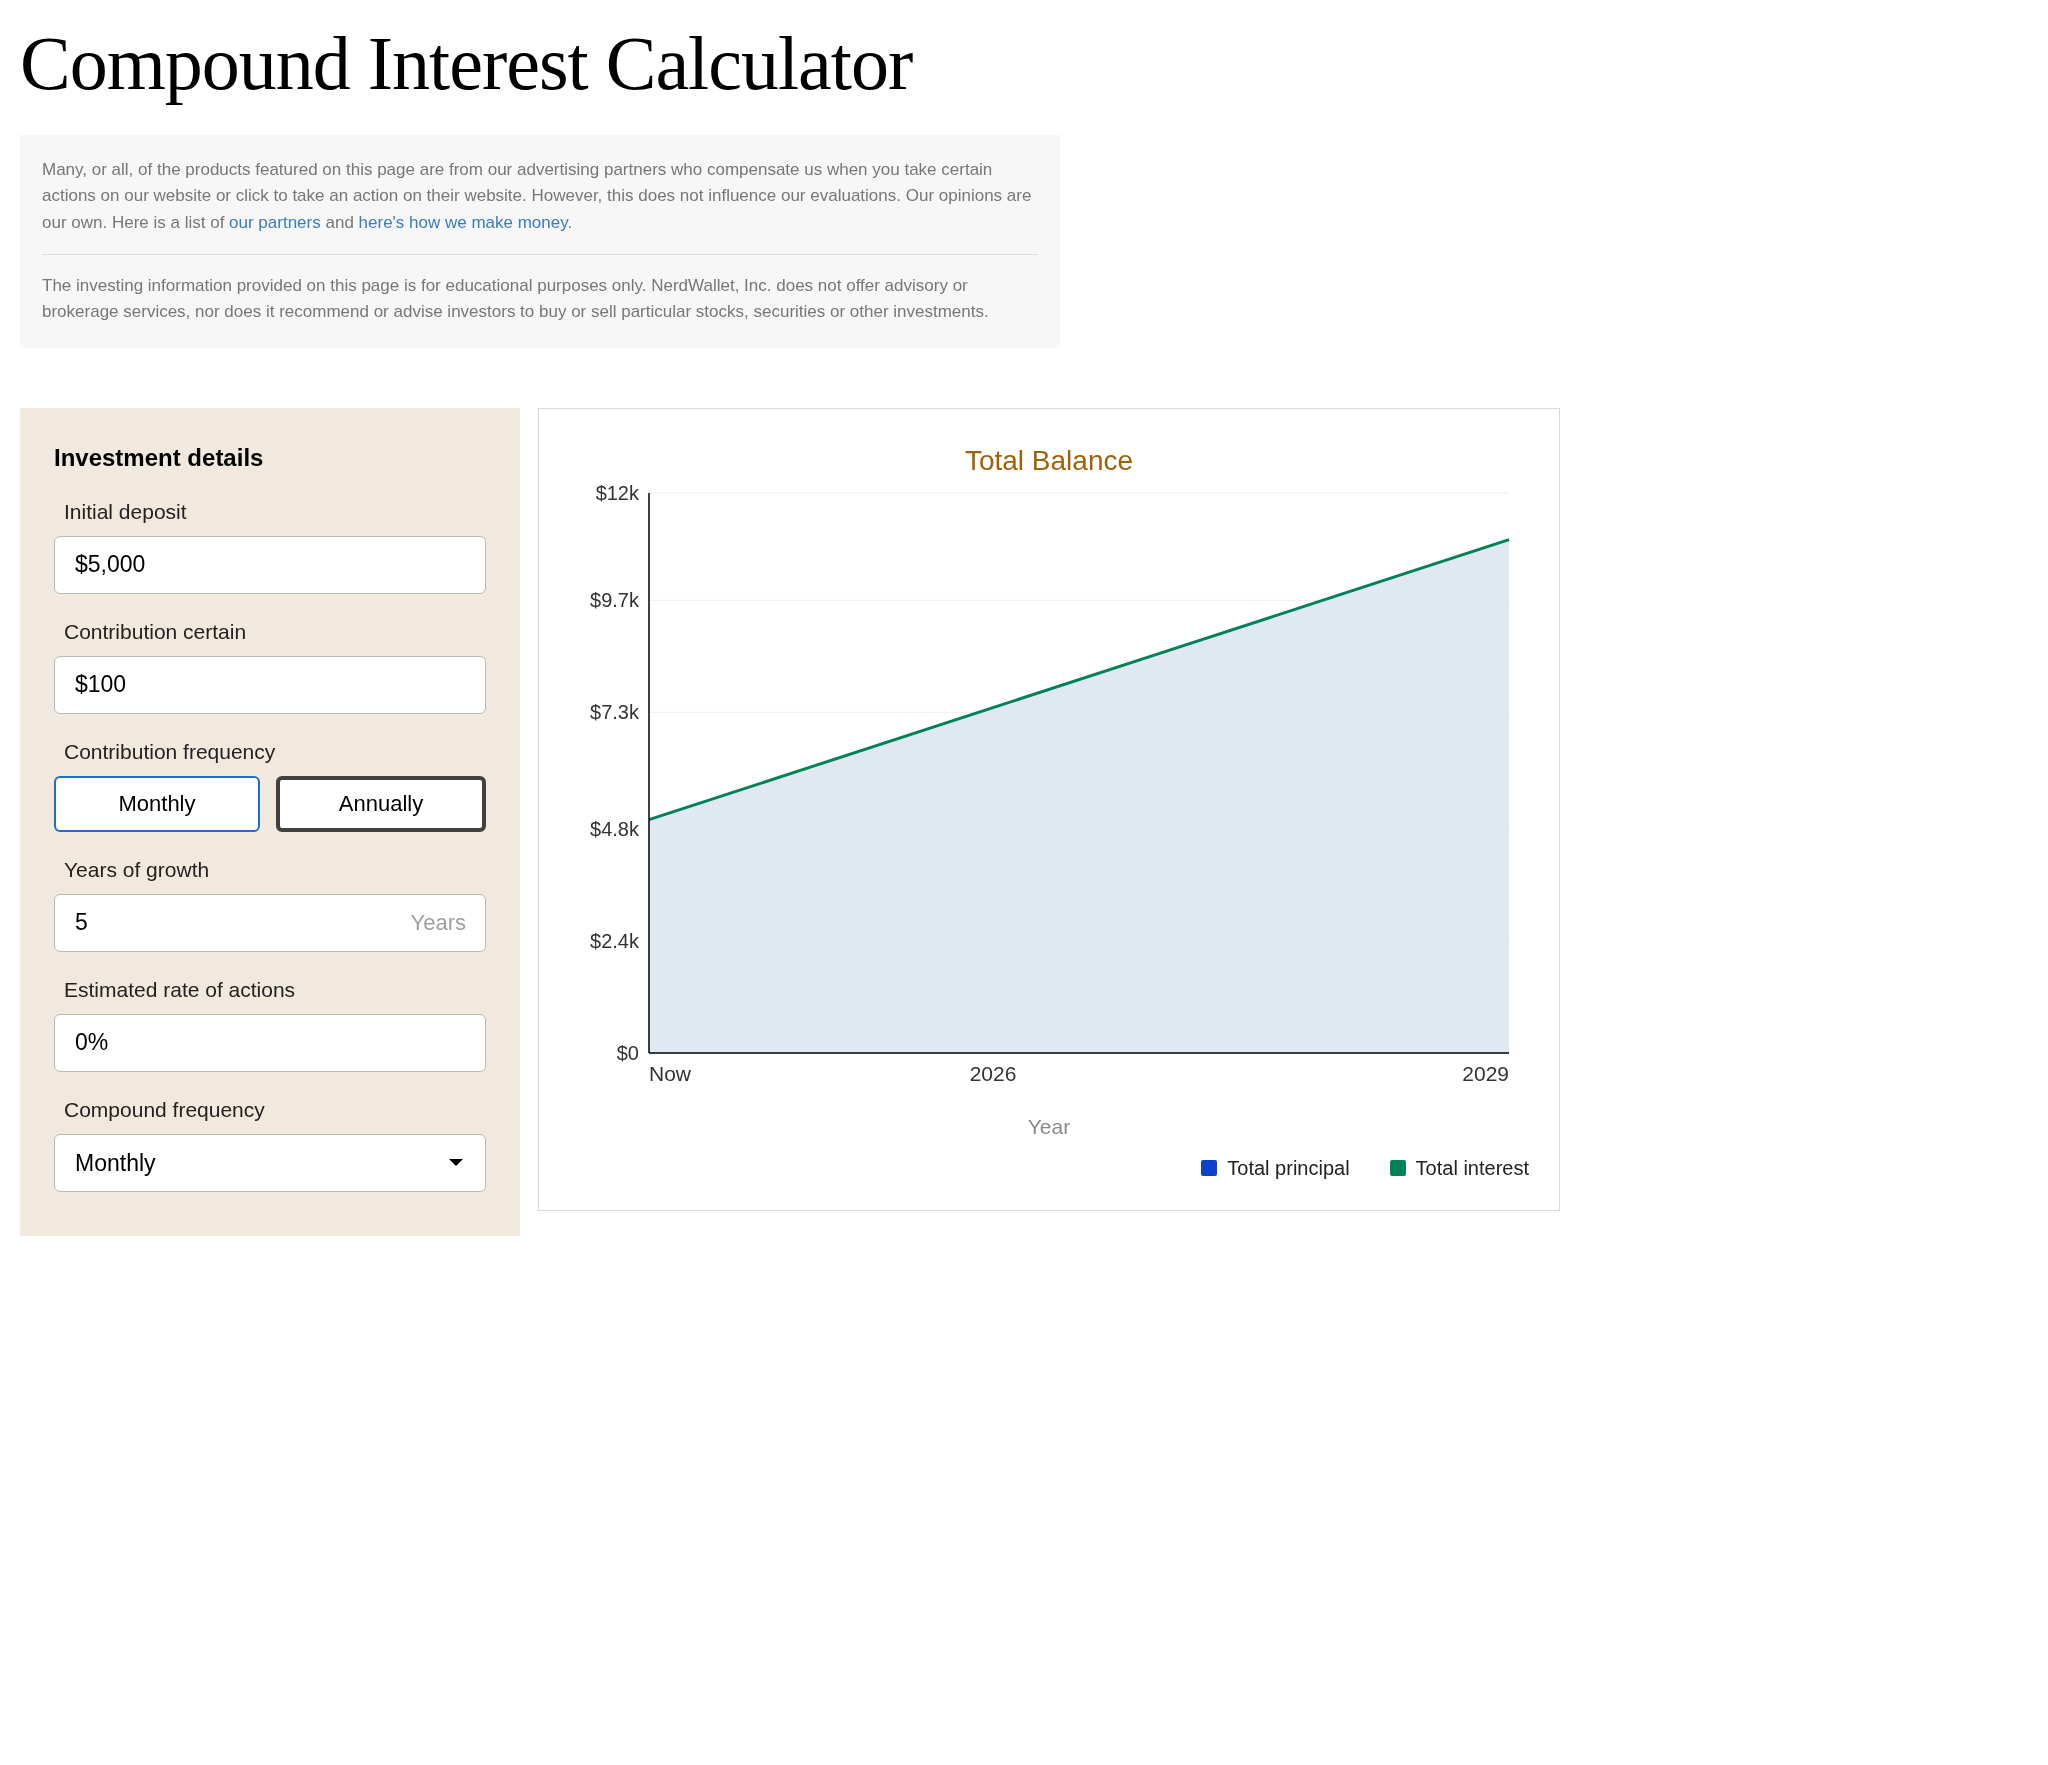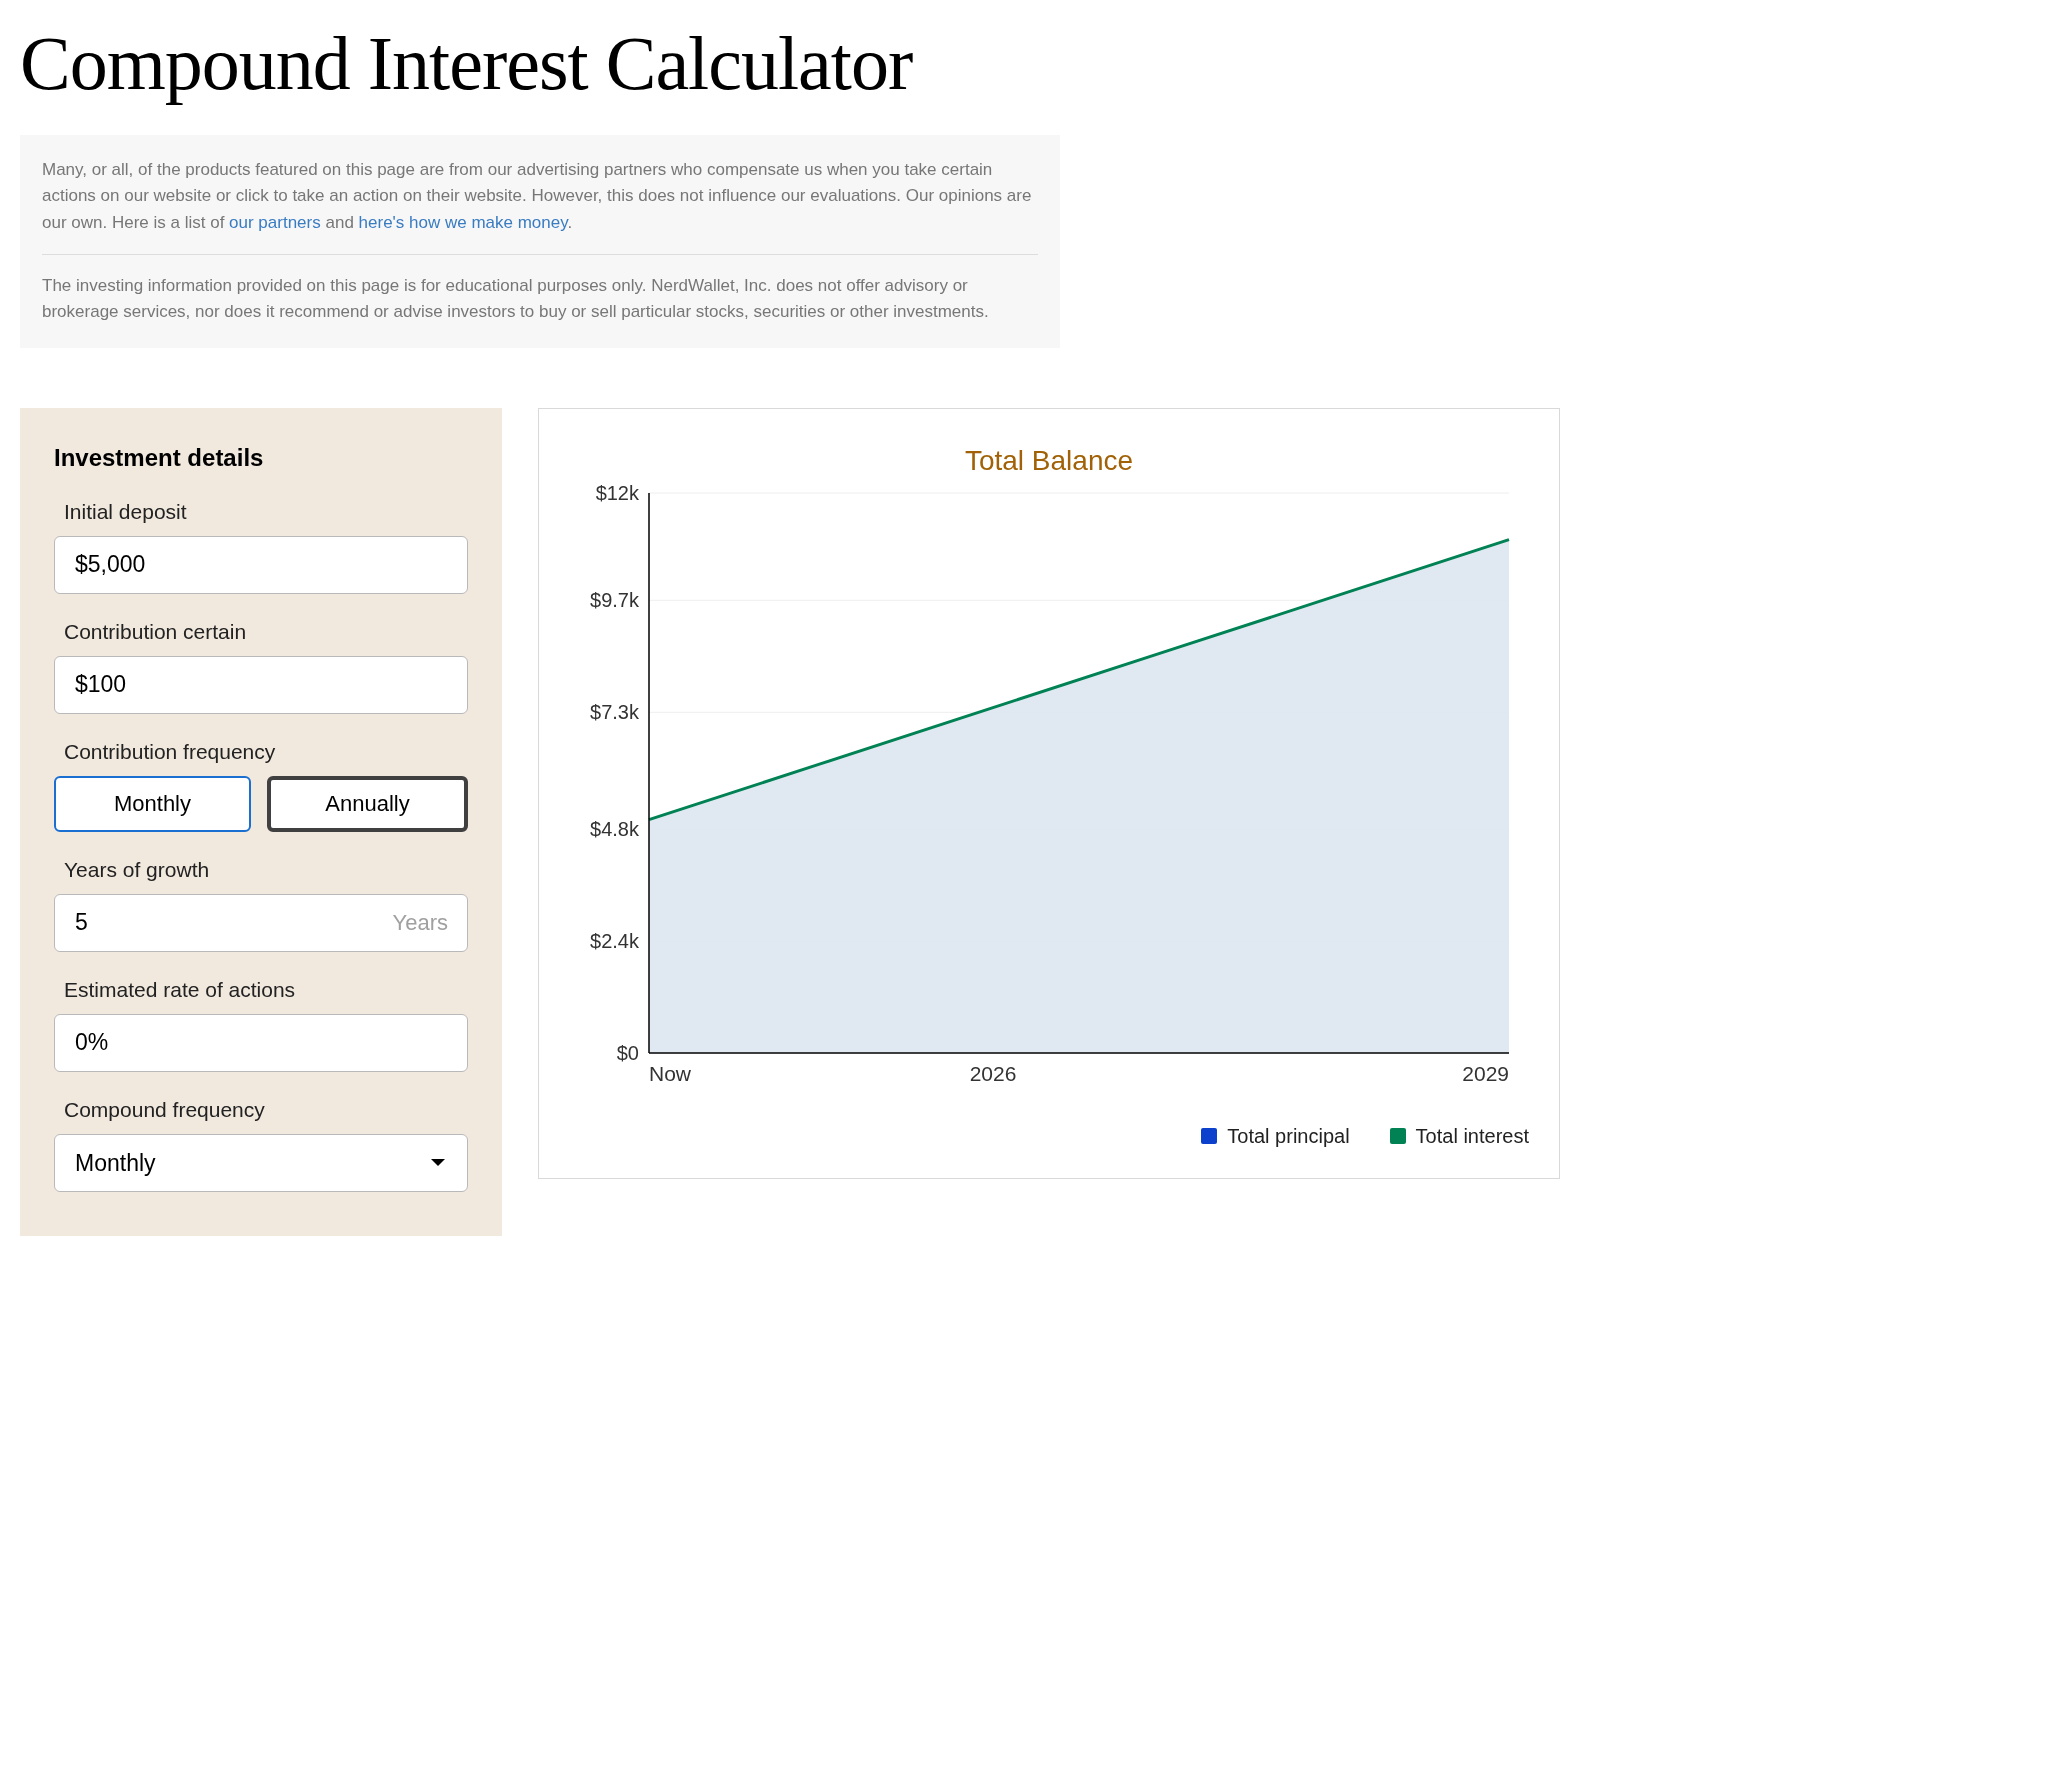--- a/index.html
+++ b/index.html
@@ -36,21 +36,21 @@
       margin-bottom: 60px;
     }
     .disclosure-box hr {
       border: none;
       border-top: 1px solid #ddd;
       margin: 18px 0;
     }
     .disclosure-box a { color: #3a7cc2; text-decoration: none; }
     .calc-row {
       display: flex;
-      gap: 36px;
+      gap: 18px;
       align-items: flex-start;
     }
     .form-panel {
       background: #f1e8de;
       width: 500px;
       padding: 36px 34px 44px 34px;
     }
     .form-panel h2 {
       font-size: 24px;
       font-weight: 700;
@@ -246,20 +246,21 @@
             <path d="M 80 336.66666666666663 L 252 280.66666666666663 L 424 224.66666666666666 L 596 168.66666666666666 L 768 112.66666666666667 L 940 56.666666666666686 L 940 570 L 80 570 Z" fill="#dde6f0" fill-opacity="0.9" stroke="none"></path>
             <path d="M 80 336.66666666666663 L 252 280.66666666666663 L 424 224.66666666666666 L 596 168.66666666666666 L 768 112.66666666666667 L 940 56.666666666666686" fill="none" stroke="#008254" stroke-width="3"></path>
             <line x1="80" y1="10" x2="80" y2="570" stroke="#000" stroke-width="1.5"></line>
             <line x1="80" y1="570" x2="940" y2="570" stroke="#000" stroke-width="1.5"></line>
             <text x="80" y="598" text-anchor="start" font-size="21" fill="#333">Now</text>
             <text x="424" y="598" text-anchor="middle" font-size="21" fill="#333">2026</text>
             <text x="940" y="598" text-anchor="end" font-size="21" fill="#333">2029</text>
           </svg>
       </div>
 
+      <div class="x-axis-label">Year</div>
 
       <div class="legend">
         <div class="legend-item">
           <span class="legend-swatch sw-blue"></span>
           <span>Total principal</span>
         </div>
         <div class="legend-item">
           <span class="legend-swatch sw-green"></span>
           <span>Total interest</span>
         </div>

